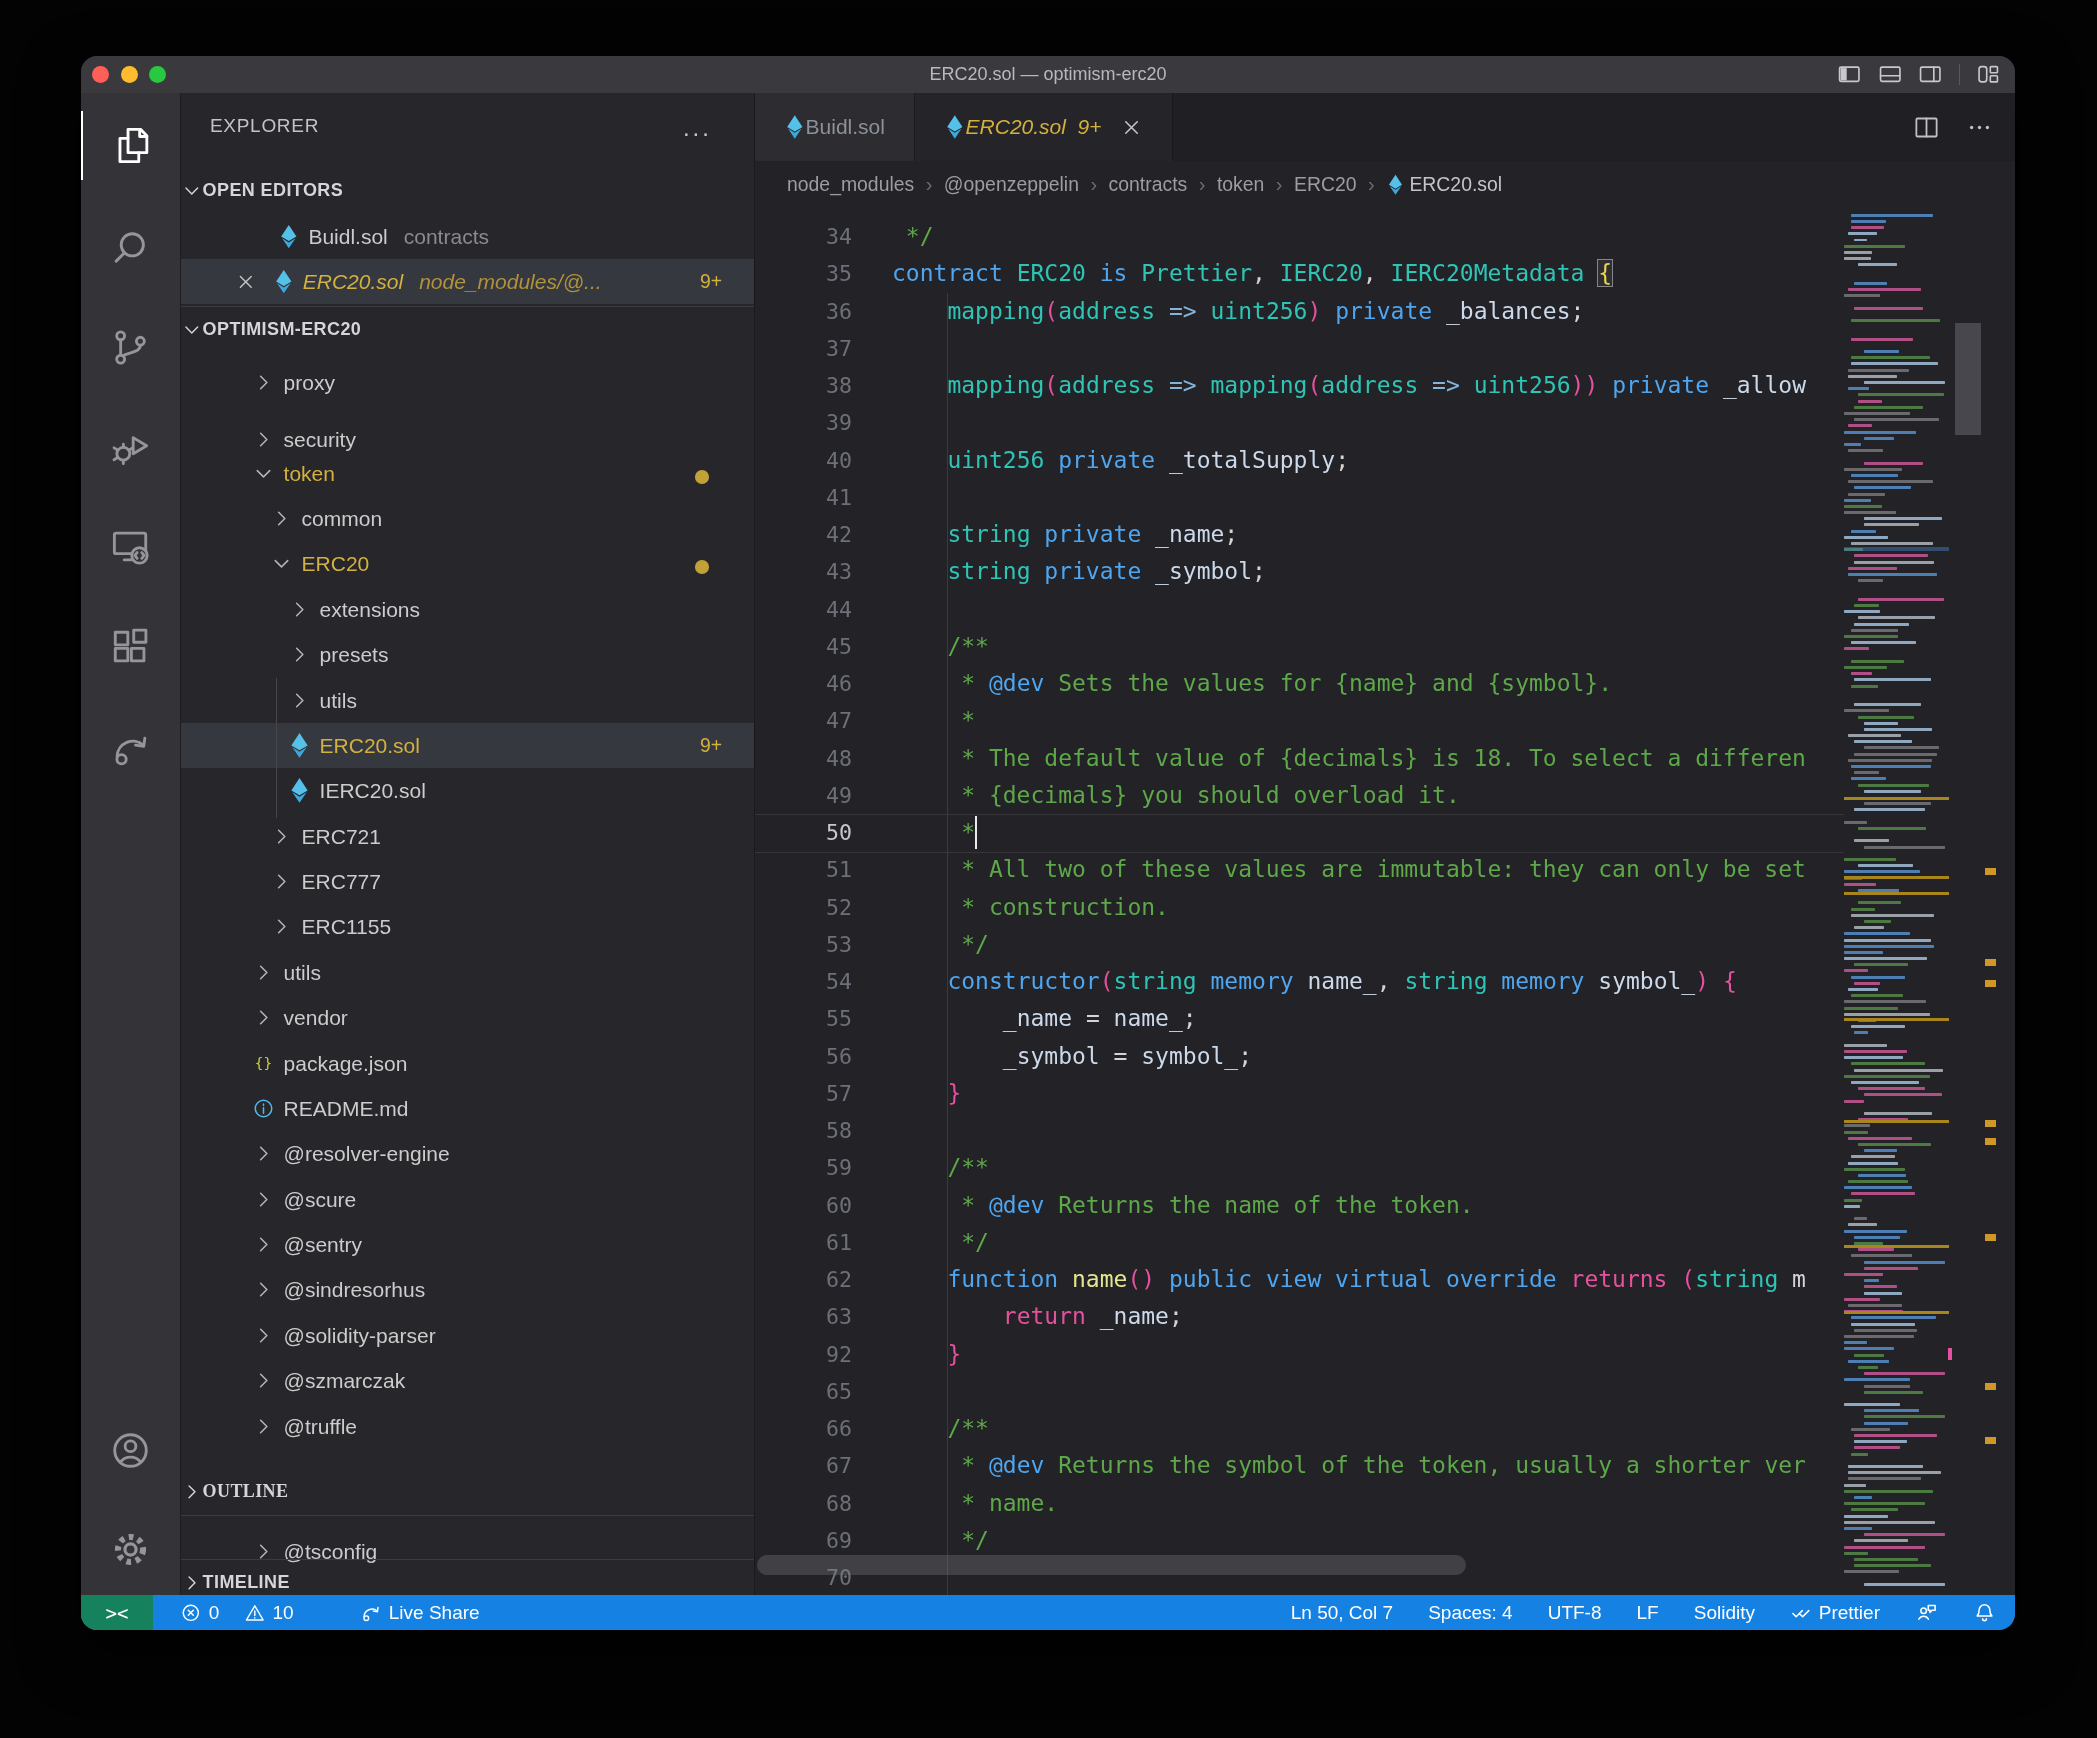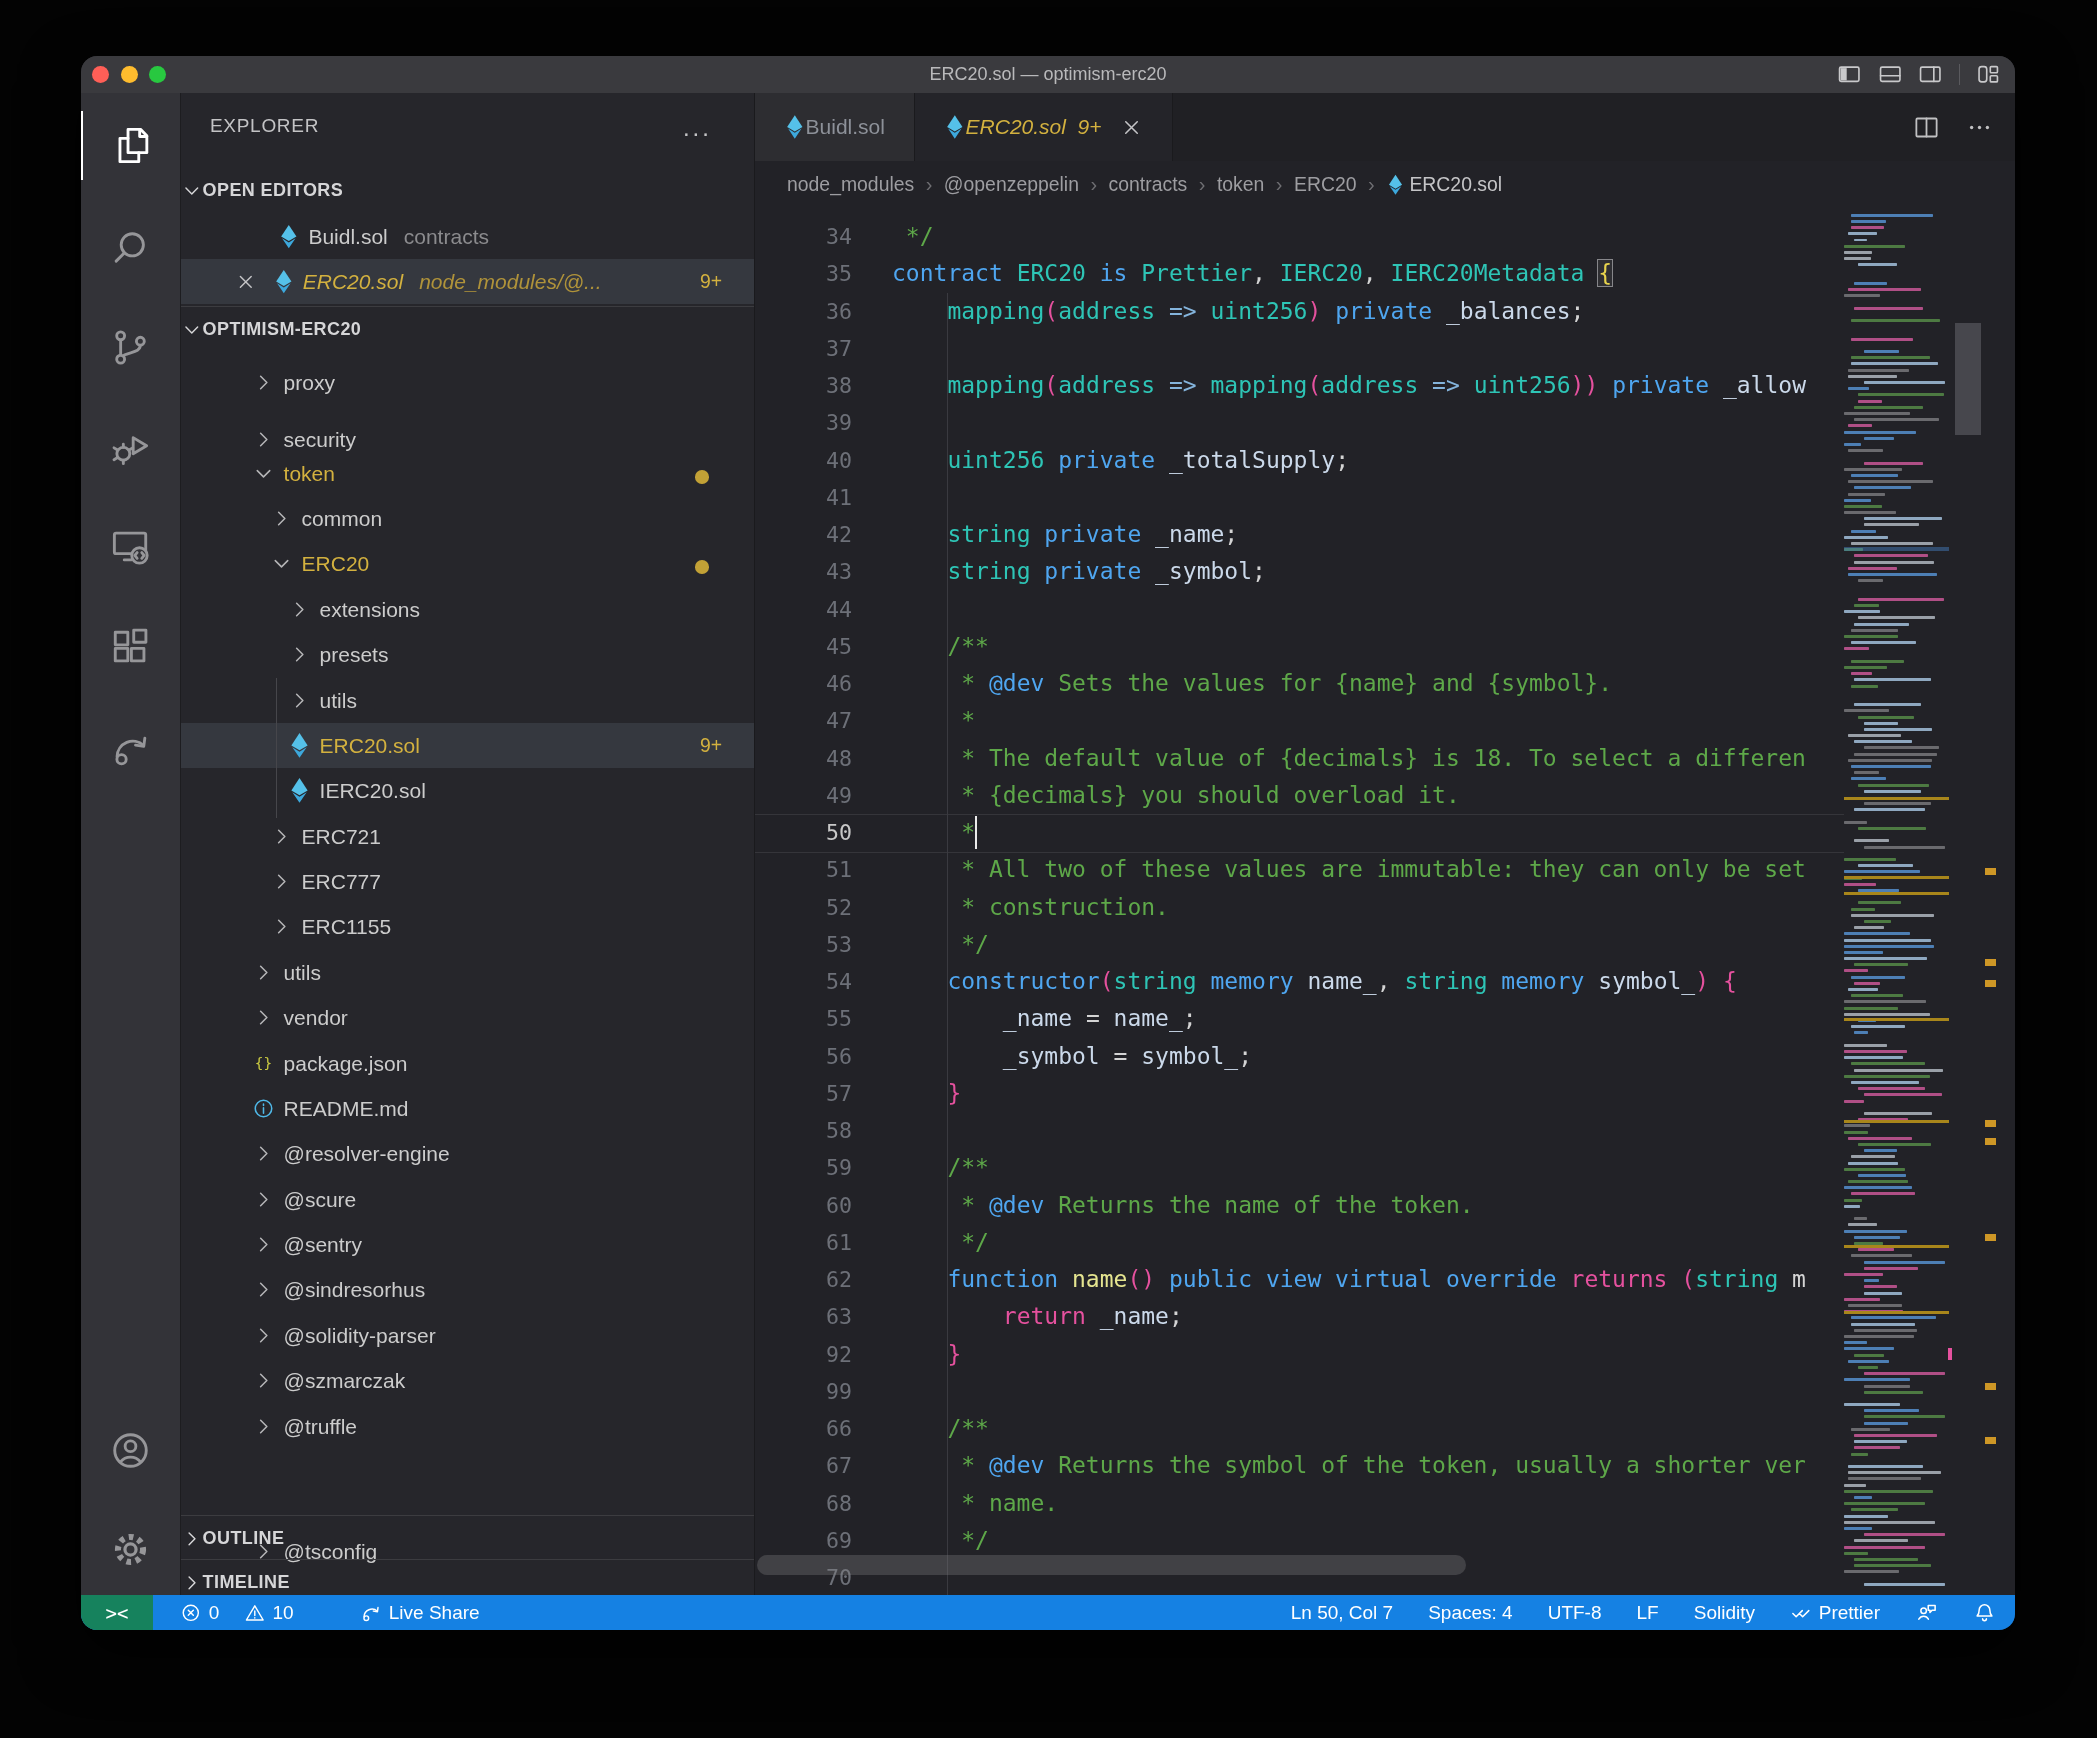--- a/index.html
+++ b/index.html
@@ -480,21 +480,21 @@
           <div class="row" style="top: 1436px;">
             <span style="width: 71px;"></span>
             <span class="chev icon">
               <svg viewBox="0 0 24 24" fill="none" stroke="currentColor" stroke-width="1.6" stroke-linecap="round" stroke-linejoin="round">
                 <path d="M9 5.5 15.5 12 9 18.5"></path>
               </svg>
             </span>
             <span class="lbl">@tsconfig</span>
           </div>
           <div class="tree-guide" style="left: 95px; top: 585px; height: 140px;"></div>
-          <div class="sect" style="top: 1423px;">
+          <div class="sect" style="top: 1376px; font-family: Liberation Serif, serif;">
             <span class="icon" style="width: 21.6px; height: 21.6px; flex: 0 0 auto;">
               <svg viewBox="0 0 24 24" fill="none" stroke="currentColor" stroke-width="1.6" stroke-linecap="round" stroke-linejoin="round">
                 <path d="M9 5.5 15.5 12 9 18.5"></path>
               </svg>
             </span>
             <span>OUTLINE</span>
           </div>
           <div class="sb-sep" style="top: 1422px;"></div>
           <div class="sect" style="top: 1467px;">
             <span class="icon" style="width: 21.6px; height: 21.6px; flex: 0 0 auto;">
@@ -629,21 +629,21 @@
           <div class="gline" style="top: 979px;">60</div>
           <div class="cline" style="top: 979px;"><span class="tk-c">     * </span><span class="tk-d">@dev</span><span class="tk-c"> Returns the name of the token.</span></div>
           <div class="gline" style="top: 1016px;">61</div>
           <div class="cline" style="top: 1016px;"><span class="tk-c">     */</span></div>
           <div class="gline" style="top: 1053px;">62</div>
           <div class="cline" style="top: 1053px;"><span class="tk-o">    </span><span class="tk-k">function </span><span class="tk-f">name</span><span class="tk-p">()</span><span class="tk-k"> public view virtual override </span><span class="tk-p">returns (</span><span class="tk-t">string</span><span class="tk-o"> m</span></div>
           <div class="gline" style="top: 1090px;">63</div>
           <div class="cline" style="top: 1090px;"><span class="tk-o">        </span><span class="tk-p">return</span><span class="tk-o"> </span><span class="tk-v">_name</span><span class="tk-o">;</span></div>
           <div class="gline" style="top: 1128px;">92</div>
           <div class="cline" style="top: 1128px;"><span class="tk-o">    </span><span class="tk-p">}</span></div>
-          <div class="gline" style="top: 1165px;">99</div>
+          <div class="gline" style="top: 1165px;">65</div>
           <div class="cline" style="top: 1165px;"></div>
           <div class="gline" style="top: 1202px;">66</div>
           <div class="cline" style="top: 1202px;"><span class="tk-c">    /**</span></div>
           <div class="gline" style="top: 1239px;">67</div>
           <div class="cline" style="top: 1239px;"><span class="tk-c">     * </span><span class="tk-d">@dev</span><span class="tk-c"> Returns the symbol of the token, usually a shorter ver</span></div>
           <div class="gline" style="top: 1277px;">68</div>
           <div class="cline" style="top: 1277px;"><span class="tk-c">     * name.</span></div>
           <div class="gline" style="top: 1314px;">69</div>
           <div class="cline" style="top: 1314px;"><span class="tk-c">     */</span></div>
           <div class="gline" style="top: 1351px;">70</div>

